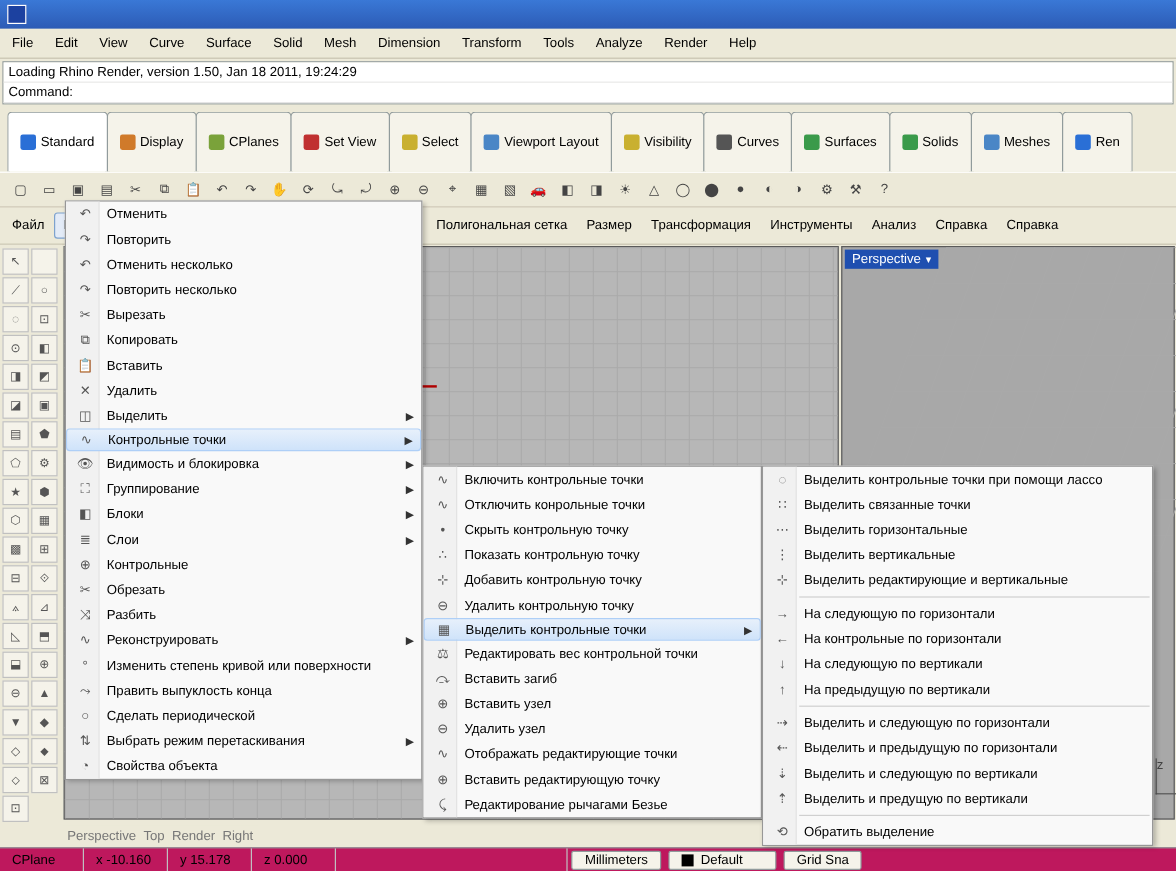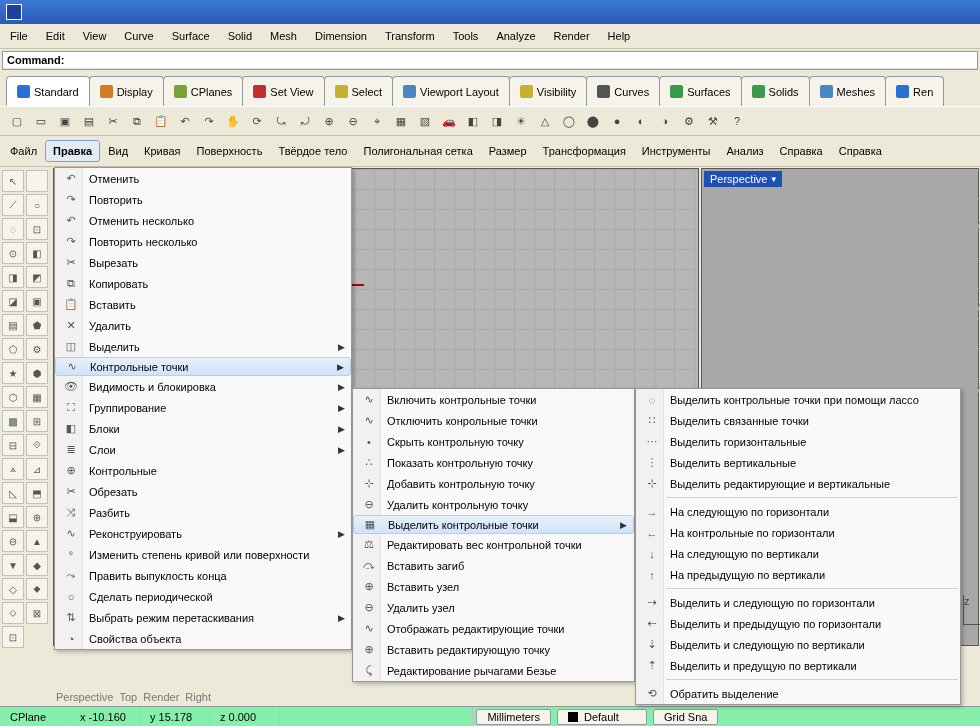--- a/index.html
+++ b/index.html
@@ -4,21 +4,21 @@
 <style>
 * { box-sizing: border-box; margin: 0; padding: 0; font-family: Tahoma, Arial, sans-serif; font-size: 11px; }
 body { background: #ece9d8; width: 980px; height: 726px; overflow: hidden; position: relative; }
 .titlebar { background: linear-gradient(#3a78d6,#2c5bb5); height: 24px; display:flex; align-items:center; padding:0 6px; color:#fff; overflow:hidden;}
 .titlebar .icon { width:16px;height:16px;background:#1c41a0;border:1px solid #fff; margin-right:6px;}
 .menubar { background:#ece9d8; padding:3px 2px; display:flex; gap:2px; border-bottom:1px solid #c8c2b0;}
 .menubar span { padding:3px 8px; cursor:default;}
 .cmdarea { display:flex; flex-direction:column; border:1px solid #919b9c; margin:2px;}
 .cmdarea .line{ background:#fff; padding:2px 4px; height:17px; border-bottom:1px solid #e5e5e5;}
 .tabs-bar { display:flex; align-items:center; padding:4px 6px 0; gap:0; background:#ece9d8;}
-.tab { display:flex; align-items:center; gap:4px; padding:8px 10px; border:1px solid #919b9c; border-bottom:none; border-radius:4px 4px 0 0; background:#f5f3ea; margin-right:-1px; white-space:nowrap;}
+.tab { display:flex; align-items:center; gap:4px; padding:18px 10px; border:1px solid #919b9c; border-bottom:none; border-radius:4px 4px 0 0; background:#f5f3ea; margin-right:-1px; white-space:nowrap;}
 .tab.sel{background:#fff;}
 .tab .ico{width:13px;height:13px;border-radius:2px;}
 .toolbar { display:flex; align-items:center; padding:3px 6px; gap:2px; background:#ece9d8; border-top:1px solid #fff; border-bottom:1px solid #c8c2b0;}
 .tbtn { width:22px;height:22px; display:flex;align-items:center;justify-content:center; color:#444;}
 .menubar2 { display:flex; gap:0; padding:4px 2px; background:#ece9d8; border-bottom:1px solid #c8c2b0;}
 .menubar2 span { padding:5px 8px; cursor:default;}
 .menubar2 span.active{background:#e3ebf7;border:1px solid #7da2ce; border-radius:3px; padding:4px 7px;font-weight:bold;}
 .work { position:relative; flex:1; display:flex; height:480px;}
 .toolpalette { width:52px; background:#ece9d8; padding:3px 2px; display:flex; flex-wrap:wrap; align-content:flex-start; gap:2px;}
 .toolpalette .pb{width:22px;height:22px;border:1px solid #c0c0c0;background:#f5f3ea;display:flex;align-items:center;justify-content:center;font-size:10px;color:#555;}
@@ -35,21 +35,21 @@
 .mini-axes .ax{width:1px;height:30px;background:#555;position:absolute;bottom:0;left:5px;}
 .mini-axes .ax2{width:30px;height:1px;background:#555;position:absolute;bottom:0;left:5px;}
 .menu { position:absolute; background:#f9f9f9; border:1px solid #979797; box-shadow:2px 2px 4px rgba(0,0,0,.25); z-index:100;}
 .menu .row{display:flex;align-items:center;height:21px;padding:0 20px 0 4px; white-space:nowrap;position:relative;}
 .menu .row .icobox{width:24px;height:21px;display:flex;align-items:center;justify-content:center;margin-right:6px;}
 .menu .row .ico{width:16px;height:16px;display:flex;align-items:center;justify-content:center;color:#555;font-size:11px;}
 .menu .row.hl{background:linear-gradient(#e7f0fb,#cfe3fa);border:1px solid #aecff7;border-radius:3px;height:19px;}
 .menu .sep{height:1px;background:#d0d0d0;margin:3px 2px 3px 30px;}
 .menu .arrow{position:absolute;right:6px;font-size:9px;color:#333;}
 .menu .leftbar{position:absolute;top:0;bottom:0;left:0;width:28px;background:#f1f1f1;border-right:1px solid #e3e3e3;z-index:-1;}
-.statusbar{position:absolute;bottom:0;left:0;right:0;height:20px;background:#86efac;border-top:1px solid #919b9c;display:flex;align-items:center;}
+.statusbar{position:absolute;bottom:0;left:0;right:0;height:20px;background:#be185d;border-top:1px solid #919b9c;display:flex;align-items:center;}
 .statusbar .cell{padding:0 10px;border-right:1px solid #c0c0c0;height:100%;display:flex;align-items:center;min-width:70px;}
 .statusbar .btncell{border:1px solid #919b9c;border-radius:2px;padding:1px 10px;margin:0 3px;background:#f5f3ea;height:16px;display:flex;align-items:center;}
 .viewpane-tabs{position:absolute;bottom:20px;left:52px;height:18px;display:flex;align-items:center;background:#ece9d8;padding:0 4px;gap:6px;color:#777;}
 </style>
 </head>
 <body>
 
 <div class="titlebar">
   <div class="icon"></div>
 </div>
@@ -64,21 +64,22 @@
     <span>Mesh</span>
     <span>Dimension</span>
     <span>Transform</span>
     <span>Tools</span>
     <span>Analyze</span>
     <span>Render</span>
     <span>Help</span>
   </div>
 
 <div class="cmdarea">
-  <div class="line" style="font-weight:bold;">Command:</div>
+  <div class="line">Loading Rhino Render, version 1.50, Jan 18 2011, 19:24:29</div>
+  <div class="line" style="font-weight:normal;">Command:</div>
 </div>
 
 <div class="tabs-bar" id="tabsbar">
     <div class="tab sel">
       <span class="ico" style="background:#2a6fd6"></span>
       <span>Standard</span>
     </div>
     <div class="tab">
       <span class="ico" style="background:#d07a2a"></span>
       <span>Display</span>

